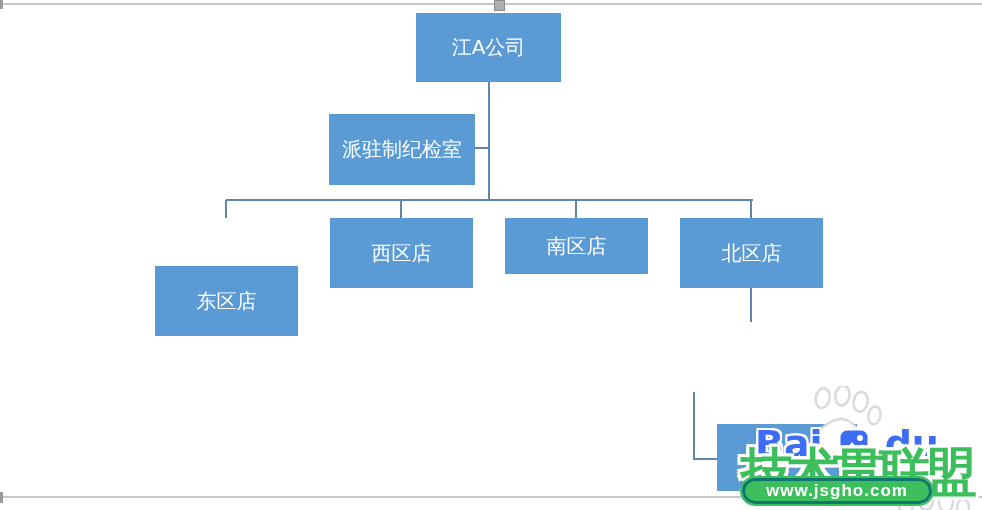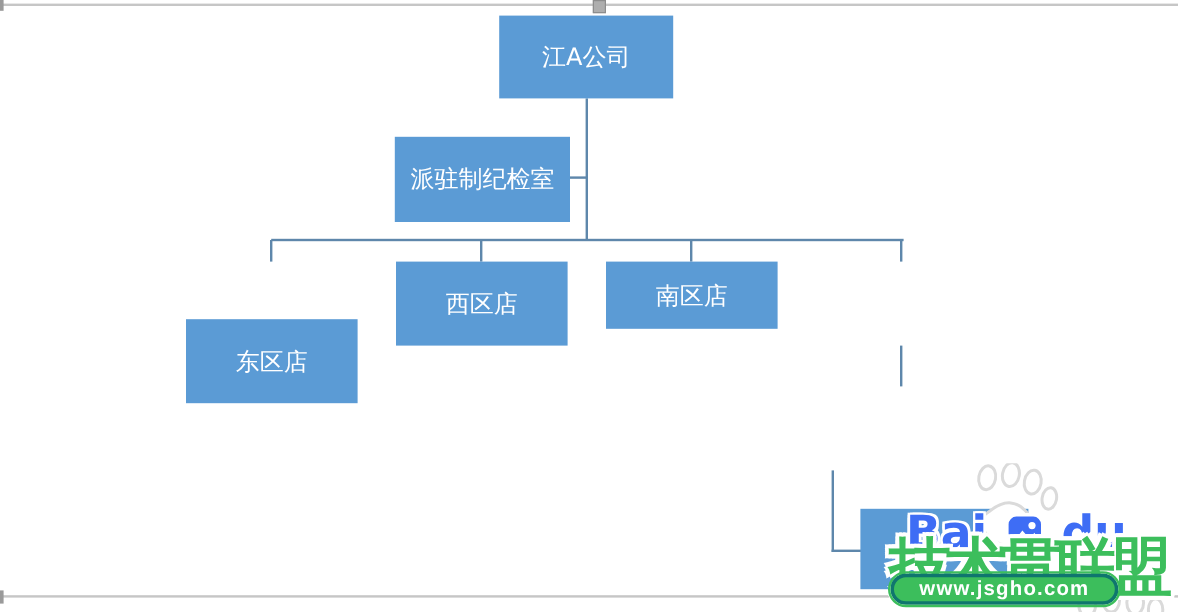--- a/index.html
+++ b/index.html
@@ -83,20 +83,23 @@
 
   <div class="node" style="left:155px;top:218px;width:143px;height:70px;margin-top:48px;">
     <span class="lbl">东区店</span>
   </div>
   <div class="node" style="left:330px;top:218px;width:143px;height:70px;">
     <span class="lbl">西区店</span>
   </div>
   <div class="node" style="left:505px;top:218px;width:143px;height:56px;">
     <span class="lbl">南区店</span>
   </div>
+  <div class="node" style="left:680px;top:218px;width:143px;height:70px;">
+    <span class="lbl">北区店</span>
+  </div>
 
 
   <div class="node" style="left:717px;top:424px;width:140px;height:67px;">
     <span class="lbl"></span>
   </div>
 
   <svg class="paw" style="left:797px;top:386px;" width="92" height="70" viewBox="0 0 92 70">
     <g fill="#ffffff" stroke="#dadada" stroke-width="2.5" transform="rotate(10 46 35)">
       <ellipse cx="22" cy="16" rx="7" ry="10"></ellipse>
       <ellipse cx="41" cy="10" rx="7" ry="10"></ellipse>

